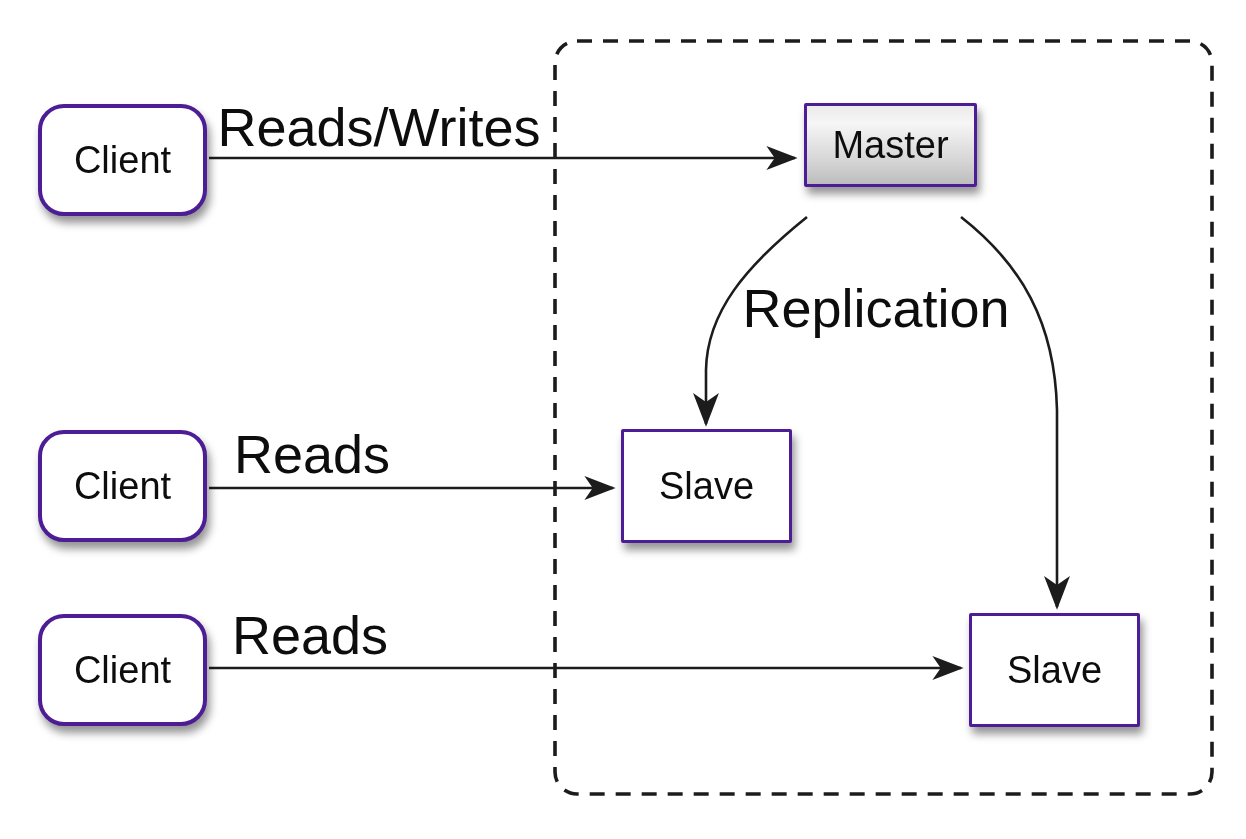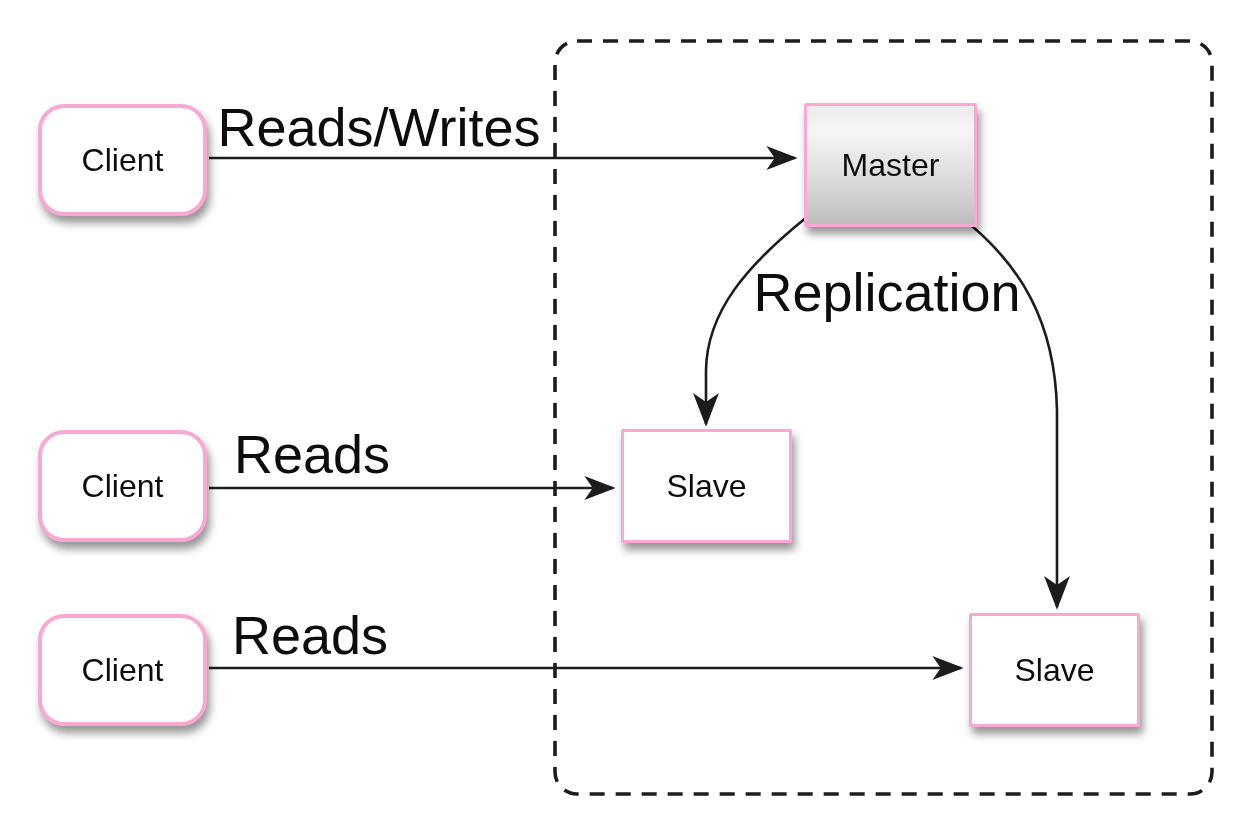--- a/index.html
+++ b/index.html
@@ -21,23 +21,23 @@
     width: 1246px;
     height: 839px;
   }
   .node {
     position: absolute;
     display: flex;
     align-items: center;
     justify-content: center;
     box-sizing: border-box;
     background: #ffffff;
-    border: 3px solid #f9a8d4;
+    border: 3px solid #4c1d95;
     color: #0d0d0d;
-    font-size: 32px;
+    font-size: 38px;
     line-height: 1;
     box-shadow: 3px 7px 9px rgba(0,0,0,0.42);
   }
   .node.rounded {
     border-radius: 26px;
     border-width: 4px;
   }
   .node.master {
     background: linear-gradient(180deg, #ebebeb 0%, #f6f6f6 22%, #d4d4d4 72%, #bdbdbd 100%);
     border-radius: 2px;
@@ -85,33 +85,33 @@
   </div>
 
   <div class="node rounded" style="left:38px; top:430px; width:169px; height:112px;">
     <span>Client</span>
   </div>
 
   <div class="node rounded" style="left:38px; top:614px; width:169px; height:112px;">
     <span>Client</span>
   </div>
 
-  <div class="node master" style="left:804px; top:103px; width:173px; height:124px;">
+  <div class="node master" style="left:804px; top:103px; width:173px; height:84px;">
     <span>Master</span>
   </div>
 
   <div class="node slave" style="left:621px; top:429px; width:171px; height:114px;">
     <span>Slave</span>
   </div>
 
   <div class="node slave" style="left:969px; top:613px; width:171px; height:114px;">
     <span>Slave</span>
   </div>
 
   <div class="edge-label" style="left:379px; top:95px;">Reads/Writes</div>
 
   <div class="edge-label" style="left:312px; top:422px;">Reads</div>
 
   <div class="edge-label" style="left:310px; top:603px;">Reads</div>
 
-  <div class="edge-label" style="left:876px; top:260px;margin-left:11px;">Replication</div>
+  <div class="edge-label" style="left:876px; top:276px;">Replication</div>
 
 </div>
 
 </body></html>

